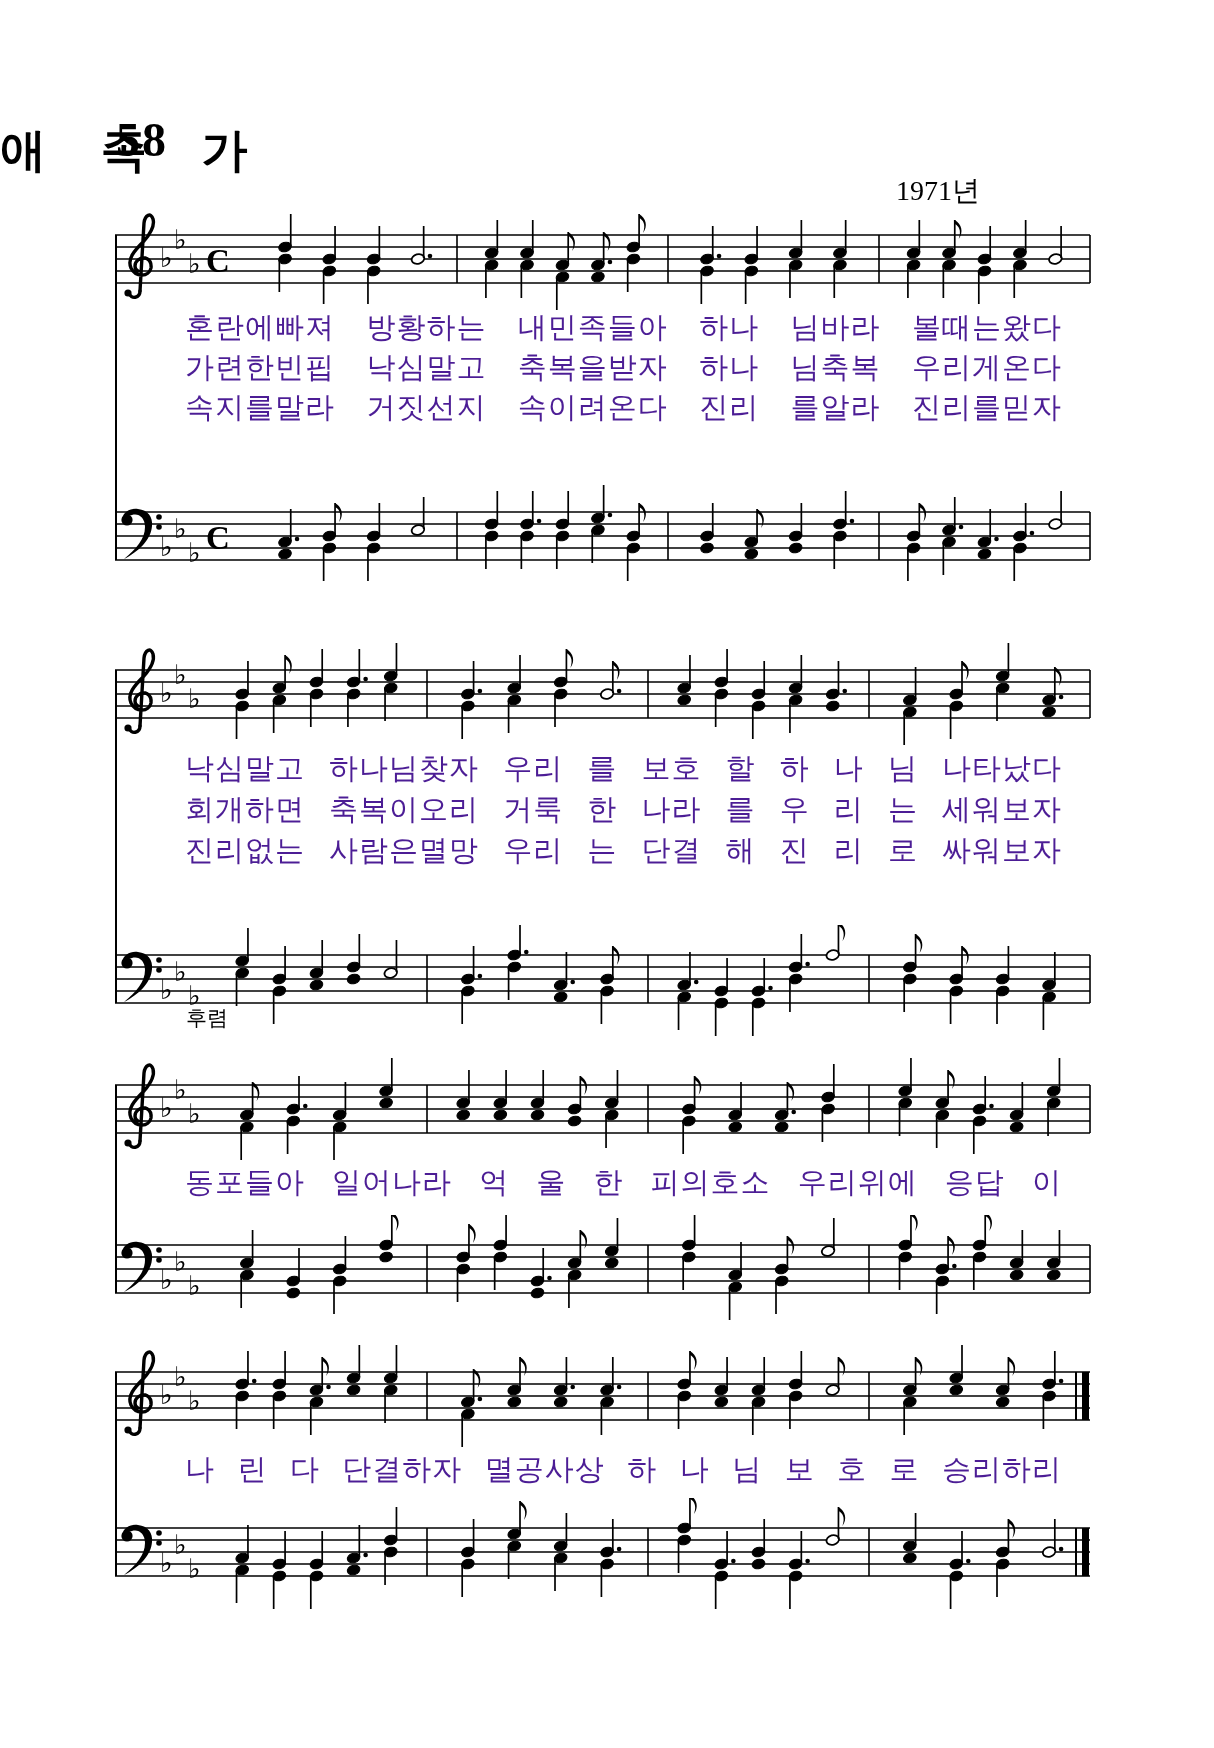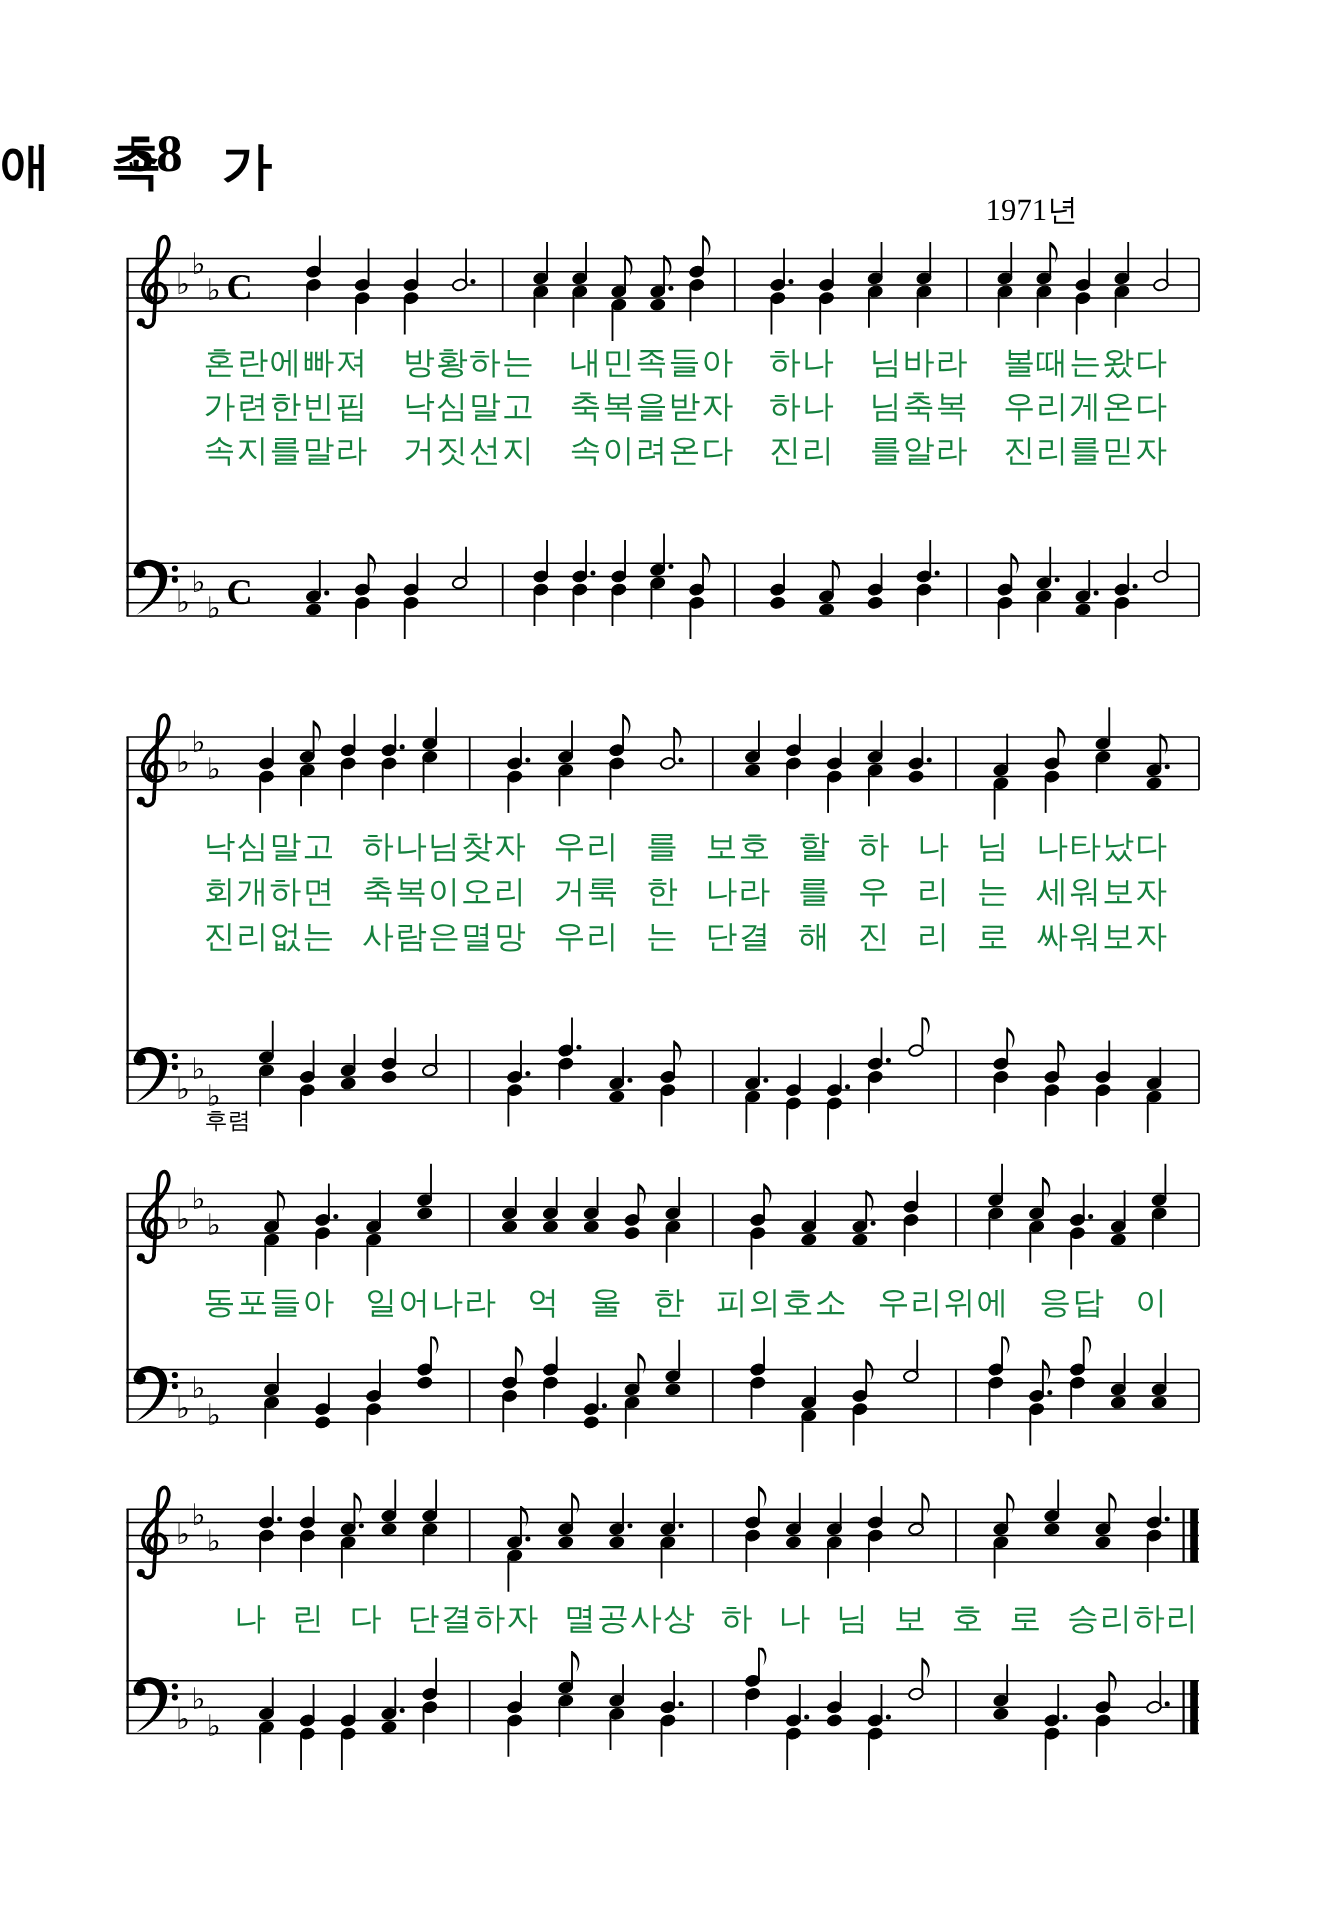--- a/index.html
+++ b/index.html
@@ -21,22 +21,22 @@
     font-family:"Liberation Serif", serif;
   }
   .chorus-label{
     position:absolute;left:186px;top:1004px;font-size:21px;
     font-family:"Liberation Serif", serif;
   }
   .staff{position:absolute;left:100px;width:1000px;height:130px;display:block;}
   .brace{position:absolute;left:115px;width:2px;background:#000;}
   .lyrics{
     position:absolute;left:185px;width:877px;font-size:29px;line-height:40px;
-    text-align:justify;text-align-last:justify;font-family:Liberation Sans, sans-serif;
-    letter-spacing:1px;color:#15803d;
+    text-align:justify;text-align-last:justify;font-family:Liberation Mono, monospace;
+    letter-spacing:1px;color:#4c1d95;
   }
   .lyrics div{text-align:justify;text-align-last:justify;}
   #sys2-lyrics{line-height:41px;}
   .single-line{text-align-last:justify;}
 </style>
 </head>
 <body>
 
 <div id="page">
 
@@ -720,21 +720,21 @@
       <ellipse cx="902.7049999999999" cy="48" rx="6.4" ry="4.7" transform="rotate(-16 902.7049999999999 48)" fill="#000" stroke="#000" stroke-width="1"></ellipse>
       <ellipse cx="902.7049999999999" cy="60" rx="6.4" ry="4.7" transform="rotate(-16 902.7049999999999 60)" fill="#000" stroke="#000" stroke-width="1"></ellipse>
       <line x1="908.405" y1="47" x2="908.405" y2="15" stroke="#000" stroke-width="1.7"></line>
       <path d="M908.405,15 c7,4 9,12 4,19 c3,-9 0,-13 -4,-15 z" fill="#000"></path>
       <ellipse cx="949.115" cy="42" rx="6.4" ry="4.7" transform="rotate(-16 949.115 42)" fill="#000" stroke="#000" stroke-width="1"></ellipse>
       <ellipse cx="949.115" cy="54" rx="6.4" ry="4.7" transform="rotate(-16 949.115 54)" fill="#000" stroke="#000" stroke-width="1"></ellipse>
       <line x1="954.815" y1="41" x2="954.815" y2="9" stroke="#000" stroke-width="1.7"></line>
       <line x1="943.415" y1="55" x2="943.415" y2="87" stroke="#000" stroke-width="1.7"></line>
       <circle cx="961.115" cy="39" r="2.3" fill="#000"></circle>
     </svg>
-  <div class="lyrics single-line" style="top:1452px;margin-left:28px;">
+  <div class="lyrics single-line" style="top:1452px;">
     <div>나 린 다 단결하자 멸공사상 하 나 님 보 호 로 승리하리</div>
   </div>
   <svg class="staff" viewBox="0 0 1000 130" style="top:1498px;">
       <line x1="15" y1="30" x2="990" y2="30" stroke="#000" stroke-width="1.4"></line>
       <line x1="15" y1="42" x2="990" y2="42" stroke="#000" stroke-width="1.4"></line>
       <line x1="15" y1="54" x2="990" y2="54" stroke="#000" stroke-width="1.4"></line>
       <line x1="15" y1="66" x2="990" y2="66" stroke="#000" stroke-width="1.4"></line>
       <line x1="15" y1="78" x2="990" y2="78" stroke="#000" stroke-width="1.4"></line>
       <g transform="translate(22,30)">
         <circle cx="5" cy="8" r="5.6" fill="#000"></circle>

